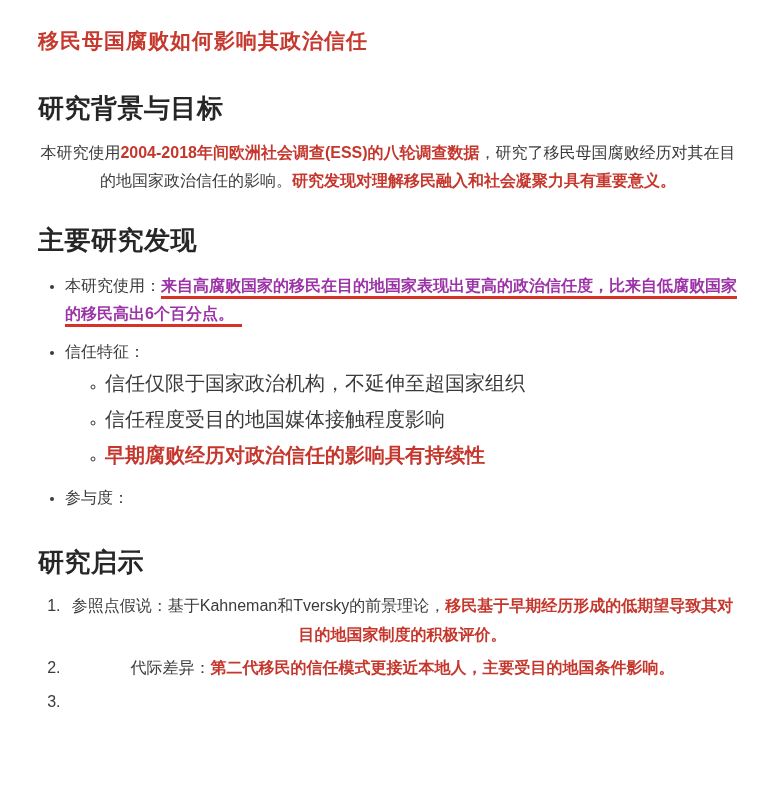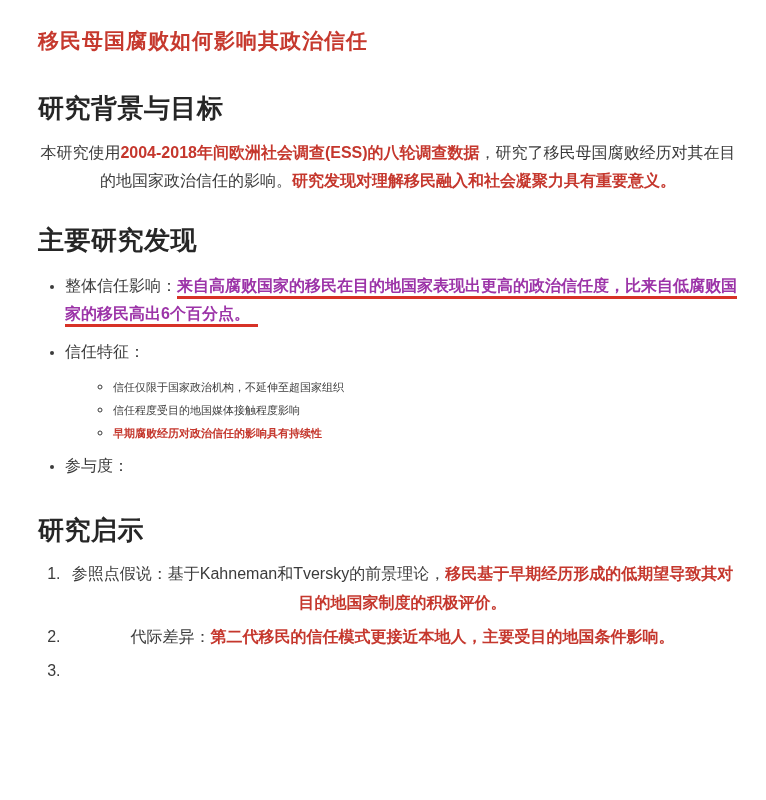--- a/index.html
+++ b/index.html
@@ -63,25 +63,26 @@
     margin:15px 0 0 0;
     padding-left:27px;
     list-style:disc;
     font-size:16px;
     line-height:1.8;
   }
   ul.findings-list > li{ margin-bottom:9px; }
   ul.findings-list > li::marker{ font-size:13px; }
 
   ul.sub-list{
-    margin:8px;
+    margin:0;
     padding-left:40px;
     list-style:circle;
-    font-size:11px;
+    font-size:20px;
     line-height:1.8;
+    font-family:Liberation Mono, monospace;
   }
   ul.sub-list > li{ margin:0; }
   ul.sub-list > li::marker{ font-size:13px; }
 
   ol.insights-list{
     margin:14px 0 0 0;
     padding-left:27px;
     list-style:decimal;
     font-size:16px;
     line-height:1.8;
@@ -96,21 +97,21 @@
   <h1 class="doc-title">移民母国腐败如何影响其政治信任</h1>
 
 
   <h2 class="section-heading h2-background">研究背景与目标</h2>
 
   <p class="body-para"><span>本研究使用</span><span class="red-bold">2004-2018年间欧洲社会调查(ESS)的八轮调查数据</span><span>，研究了移民母国腐败经历对其在目的地国家政治信任的影响。</span><span class="red-bold">研究发现对理解移民融入和社会凝聚力具有重要意义。</span></p>
 
   <h2 class="section-heading h2-findings">主要研究发现</h2>
 
   <ul class="findings-list">
-    <li><span>整体信任影响：</span><span class="purple-highlight">来自高腐败国家的移民在目的地国家表现出更高的政治信任度，比来自低腐败国家的移民高出6个百分点。</span></li>
+    <li><span>本研究使用：</span><span class="purple-highlight">来自高腐败国家的移民在目的地国家表现出更高的政治信任度，比来自低腐败国家的移民高出6个百分点。</span></li>
     <li><span>信任特征：</span>
       <ul class="sub-list">
         <li><span>信任仅限于国家政治机构，不延伸至超国家组织</span></li>
         <li><span>信任程度受目的地国媒体接触程度影响</span></li>
         <li><span class="red-bold">早期腐败经历对政治信任的影响具有持续性</span></li>
       </ul>
     </li>
     <li><span>参与度：</span>
     </li>
   </ul>

